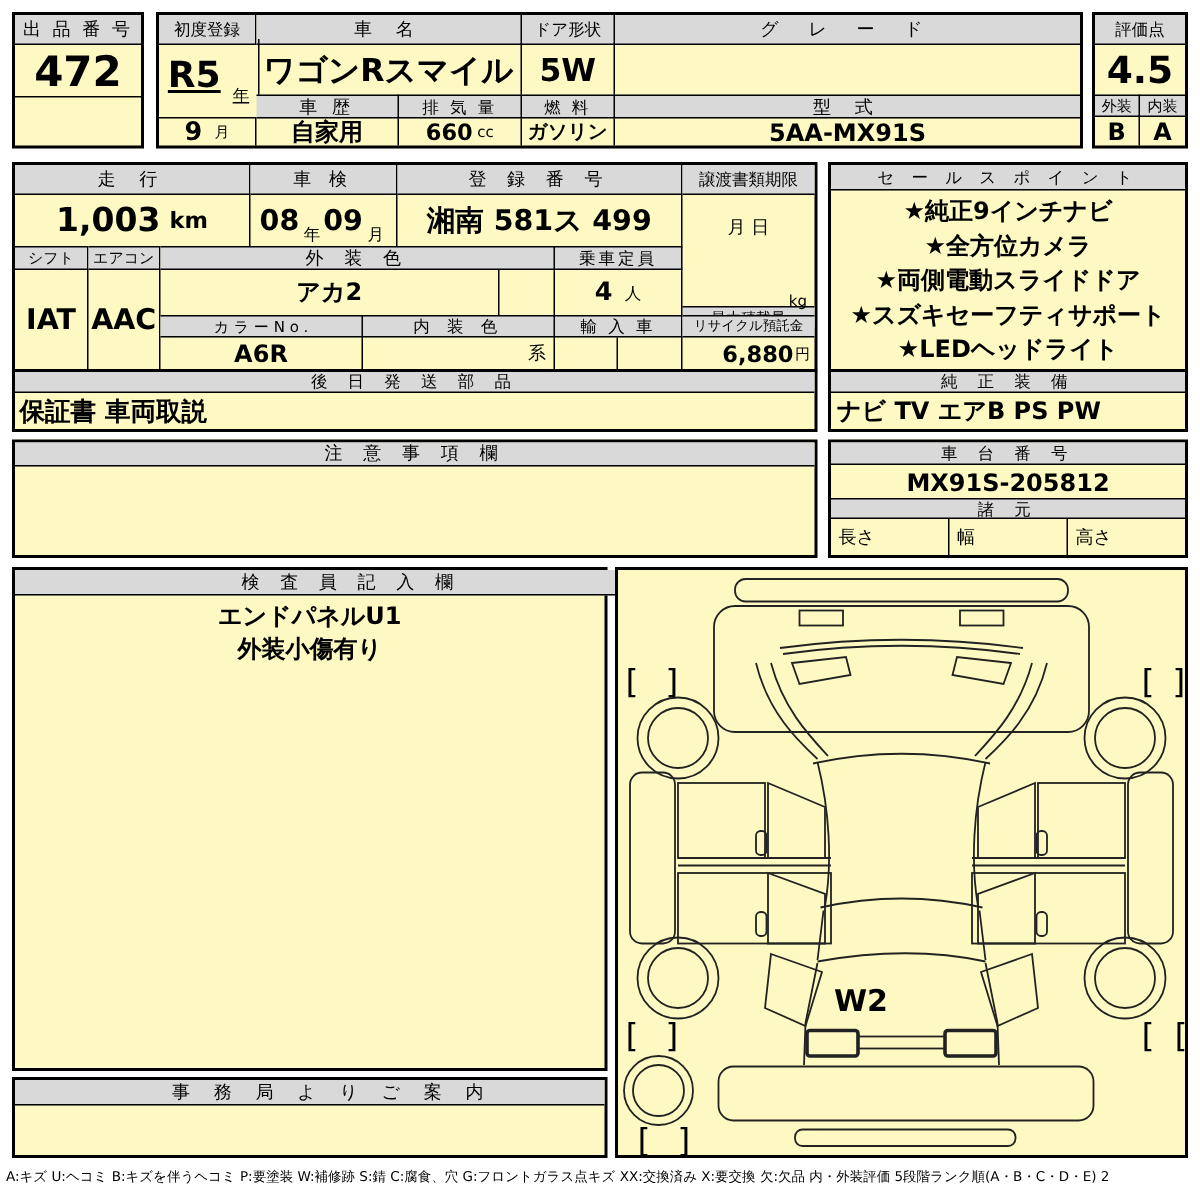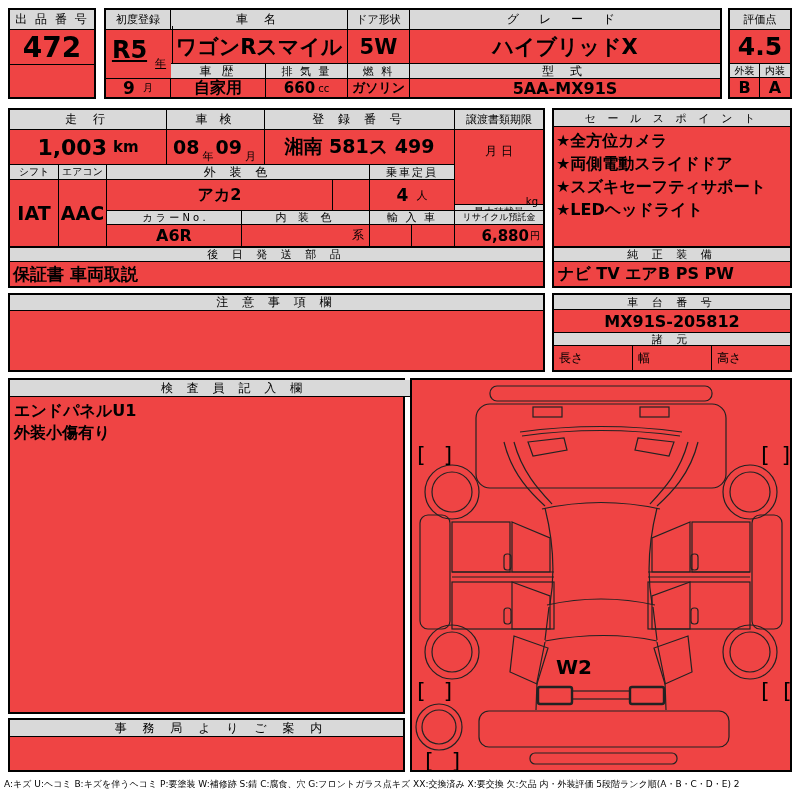--- a/index.html
+++ b/index.html
@@ -1,18 +1,18 @@
 <!DOCTYPE html>
 <html><head>
 <meta charset="utf-8">
 <style>
   html,body{margin:0;padding:0;background:#fff;}
   #sheet{position:relative;width:800px;height:800px;background:#fff;
          font-family:"DejaVu Sans","Liberation Sans",sans-serif;color:#000;}
-  .blk{position:absolute;border:2px solid #000;background:#ef4444;box-sizing:border-box;}
+  .blk{position:absolute;border:2px solid #000;background:#fef9c3;box-sizing:border-box;text-align:center;}
   .cell{position:absolute;box-sizing:border-box;display:flex;align-items:center;justify-content:center;overflow:hidden;}
   .hdr{background:#d9d9d9;font-size:12px;} .bR{border-right:1px solid #000;}
   .bT{border-top:1px solid #000;}  .bB{border-bottom:1px solid #000;}
   .big{font-weight:bold;}
   .left{justify-content:flex-start;} .right{justify-content:flex-end;}
   .unit{font-size:11px;font-weight:normal;margin:6px 2px 0 3px;align-self:flex-end;}
   svg text{font-family:"DejaVu Sans Mono","Liberation Mono",monospace;}
 </style>
 </head>
 <body>
@@ -35,21 +35,20 @@
       <span class="big" style="font-size:24px;">R5</span>
       <span style="font-size:11px;align-self:flex-end;margin:0 0 3px 8px;">年</span>
     </div>
     <div class="cell bR bT" style="left:0;top:68px;width:65px;height:19px;">
       <span class="big" style="font-size:17px;">9</span>
       <span style="font-size:10px;margin-left:8px;">月</span>
     </div>
 
     <div class="cell big bR" style="left:65px;top:20px;width:177px;height:33px;font-size:21px;">ワゴンRスマイル</div>
     <div class="cell big bR" style="left:242px;top:20px;width:62px;height:33px;font-size:21px;">5W</div>
-    <div class="cell big" style="left:304px;top:20px;width:310px;height:33px;font-size:21px;">ハイブリッドX</div>
 
     <div class="cell hdr bT bB bR" style="left:65px;top:53px;width:95px;height:16px;letter-spacing:3px;">車 歴</div>
     <div class="cell hdr bT bB bR" style="left:160px;top:53px;width:82px;height:16px;font-size:11px;letter-spacing:2px;">排 気 量</div>
     <div class="cell hdr bT bB bR" style="left:242px;top:53px;width:62px;height:16px;font-size:11px;letter-spacing:2px;">燃 料</div>
     <div class="cell hdr bT bB" style="left:304px;top:53px;width:310px;height:16px;letter-spacing:6px;">型 式</div>
 
     <div class="cell big bR" style="left:65px;top:69px;width:95px;height:18px;font-size:16px;">自家用</div>
     <div class="cell bR" style="left:160px;top:69px;width:82px;height:18px;">
       <span class="big" style="font-size:15px;">660</span>
       <span style="font-size:10px;margin-left:3px;">cc</span>
@@ -118,20 +117,21 @@
   </div>
 
   <div class="blk" style="left:8px;top:246px;width:537px;height:42px;">
     <div class="cell hdr bB" style="left:0;top:0;width:533px;height:14px;letter-spacing:5px;font-size:11px;">後 日 発 送 部 品</div>
     <div class="cell big left" style="left:0;top:14px;width:448px;height:24px;font-size:17px;padding-left:3px;">保証書 車両取説</div>
   </div>
 
   <div class="blk" style="left:552px;top:108px;width:240px;height:140px;">
     <div class="cell hdr bB" style="left:0;top:0;width:236px;height:17px;letter-spacing:4px;font-size:11px;">セ ー ル ス ポ イ ン ト</div>
     <div style="position:absolute;left:2px;top:19px;width:232px;font-weight:bold;font-size:16px;line-height:23px;">
+      <div>★純正9インチナビ</div>
       <div>★全方位カメラ</div>
       <div>★両側電動スライドドア</div>
       <div>★スズキセーフティサポート</div>
       <div>★LEDヘッドライト</div>
     </div>
   </div>
 
   <div class="blk" style="left:552px;top:246px;width:240px;height:42px;">
     <div class="cell hdr bB" style="left:0;top:0;width:236px;height:14px;letter-spacing:5px;font-size:11px;">純 正 装 備</div>
     <div class="cell big left" style="left:0;top:14px;width:236px;height:24px;font-size:16px;padding-left:4px;">ナビ TV エアB PS PW</div>

